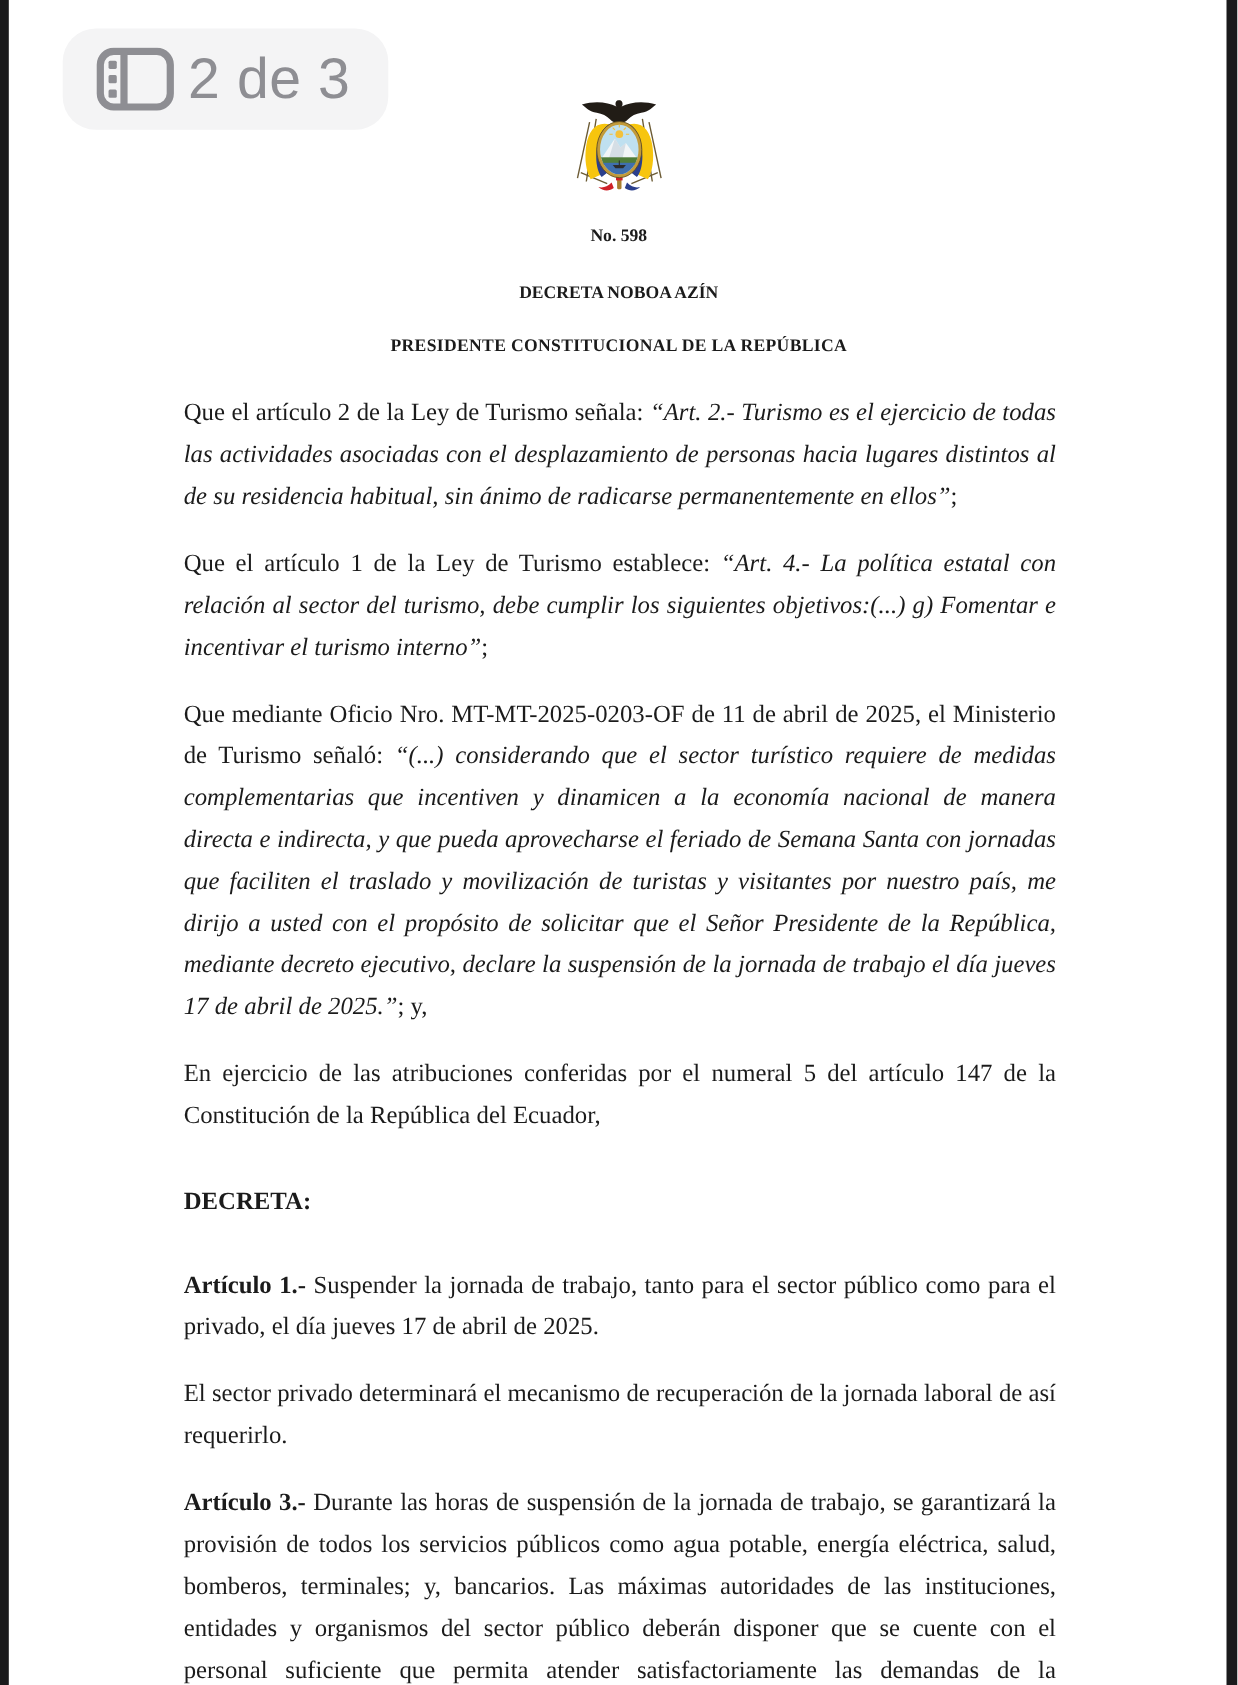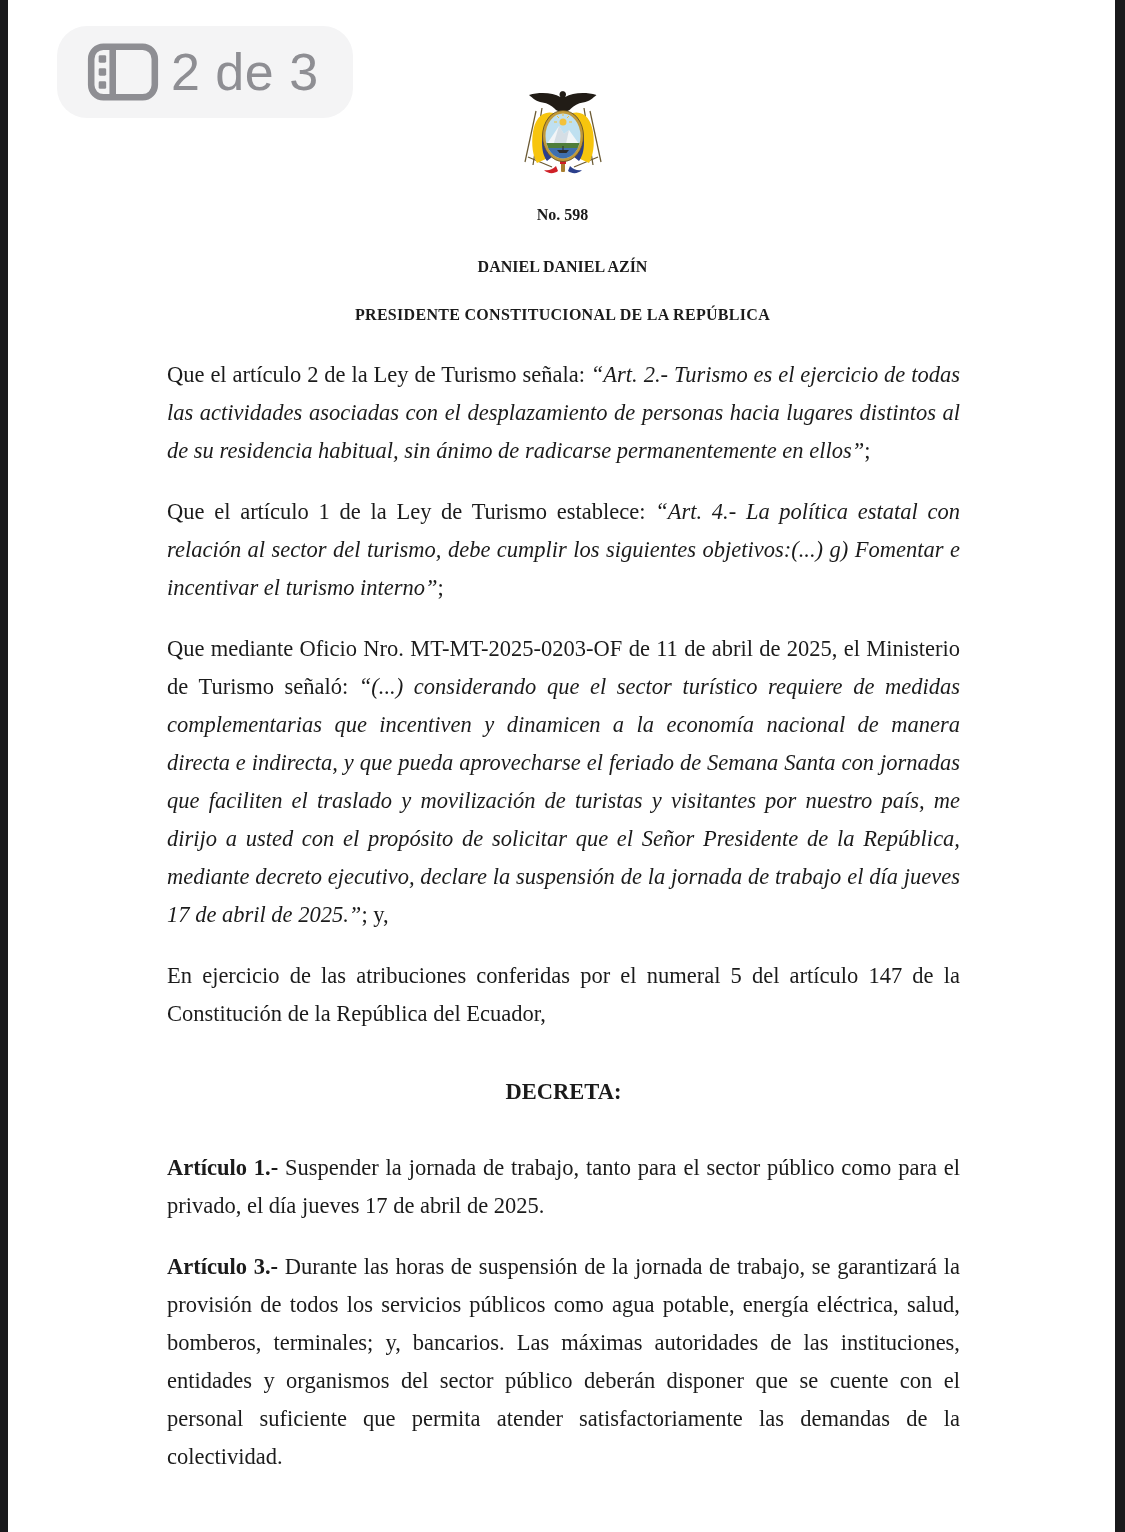--- a/index.html
+++ b/index.html
@@ -121,26 +121,27 @@
         <path d="M92 88 L102 104 L112 96 L105 128 L80 128 Z" fill="#c9d4dd" opacity="0.7"></path>
         <rect x="60" y="122" width="80" height="14" fill="#4f7d3a"></rect>
         <rect x="60" y="132" width="80" height="22" fill="#3f6fae"></rect>
         <path d="M88 136 L112 136 L107 142 L93 142 Z" fill="#2c2c2c"></path>
         <line x1="100" y1="128" x2="100" y2="136" stroke="#2c2c2c" stroke-width="2"></line>
       </g>
     </svg>
   </div>
 
   <p class="doc-heading doc-number">No. 598</p>
-  <p class="doc-heading author">DANIEL DANIEL AZÍN</p>
+  <p class="doc-heading author">DECRETA NOBOA AZÍN</p>
   <p class="doc-heading author-title">PRESIDENTE CONSTITUCIONAL DE LA REPÚBLICA</p>
 
   <div class="document-body">
       <p class="para" style="text-align: justify;"><span class="seg-normal">Que el artículo 2 de la Ley de Turismo señala: </span><span class="seg-italic">“Art. 2.- Turismo es el ejercicio de todas las actividades asociadas con el desplazamiento de personas hacia lugares distintos al de su residencia habitual, sin ánimo de radicarse permanentemente en ellos”</span><span class="seg-normal">;</span></p>
       <p class="para" style="text-align: justify;"><span class="seg-normal">Que el artículo 1 de la Ley de Turismo establece: </span><span class="seg-italic">“Art. 4.- La política estatal con relación al sector del turismo, debe cumplir los siguientes objetivos:(...) g) Fomentar e incentivar el turismo interno”</span><span class="seg-normal">;</span></p>
       <p class="para" style="text-align: justify;"><span class="seg-normal">Que mediante Oficio Nro. MT-MT-2025-0203-OF de 11 de abril de 2025, el Ministerio de Turismo señaló: </span><span class="seg-italic">“(...) considerando que el sector turístico requiere de medidas complementarias que incentiven y dinamicen a la economía nacional de manera directa e indirecta, y que pueda aprovecharse el feriado de Semana Santa con jornadas que faciliten el traslado y movilización de turistas y visitantes por nuestro país, me dirijo a usted con el propósito de solicitar que el Señor Presidente de la República, mediante decreto ejecutivo, declare la suspensión de la jornada de trabajo el día jueves 17 de abril de 2025.”</span><span class="seg-normal">; y,</span></p>
       <p class="para" style="text-align: justify;"><span class="seg-normal">En ejercicio de las atribuciones conferidas por el numeral 5 del artículo 147 de la Constitución de la República del Ecuador,</span></p>
-      <p class="para decreta" style="text-align: center;"><span class="seg-bold">DECRETA:</span></p>
+      <p class="para decreta" style="text-align: left;"><span class="seg-bold">DECRETA:</span></p>
       <p class="para" style="text-align: justify;"><span class="seg-bold">Artículo 1.- </span><span class="seg-normal">Suspender la jornada de trabajo, tanto para el sector público como para el privado, el día jueves 17 de abril de 2025.</span></p>
+      <p class="para" style="text-align: justify;"><span class="seg-normal">El sector privado determinará el mecanismo de recuperación de la jornada laboral de así requerirlo.</span></p>
       <p class="para" style="text-align: justify;"><span class="seg-bold">Artículo 3.- </span><span class="seg-normal">Durante las horas de suspensión de la jornada de trabajo, se garantizará la provisión de todos los servicios públicos como agua potable, energía eléctrica, salud, bomberos, terminales; y, bancarios. Las máximas autoridades de las instituciones, entidades y organismos del sector público deberán disponer que se cuente con el personal suficiente que permita atender satisfactoriamente las demandas de la colectividad.</span></p>
     </div>
 
 </div>
 
 </body></html>

